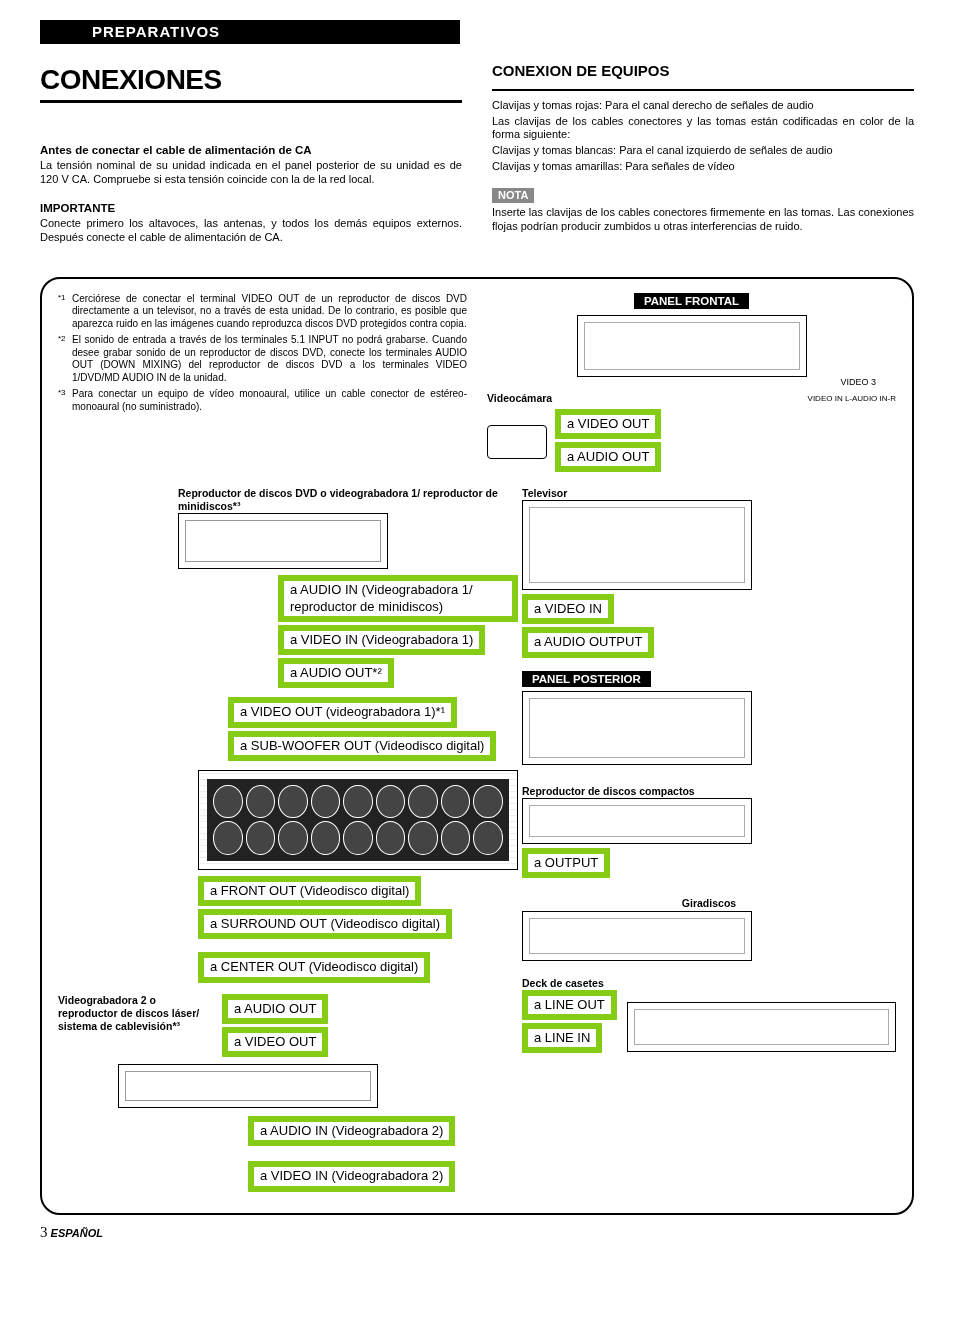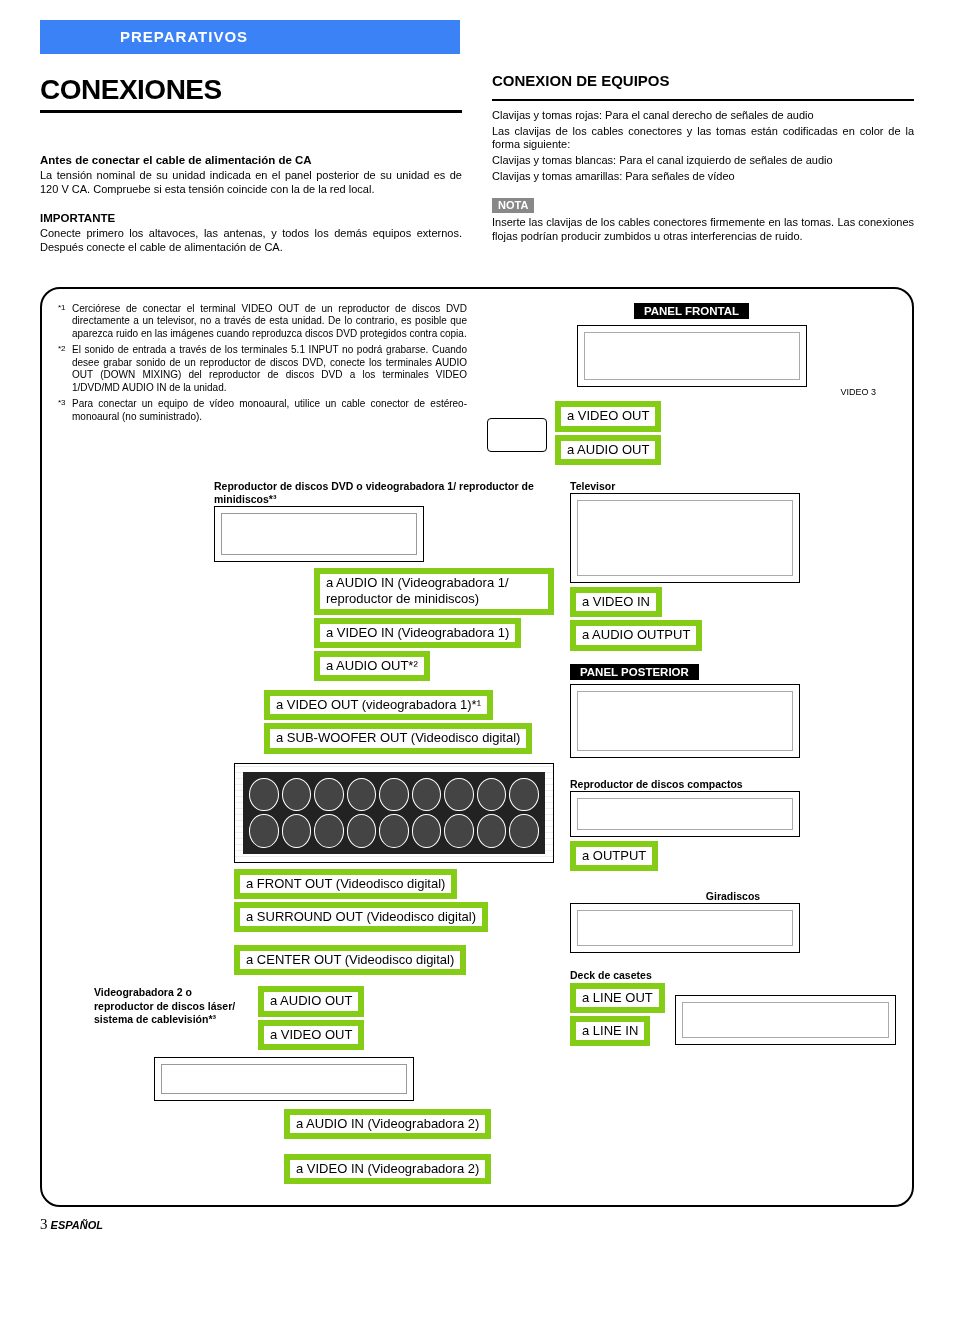--- a/index.html
+++ b/index.html
@@ -6,26 +6,26 @@
   body {
     width: 954px;
     background: #fff;
     font-family: Arial, Helvetica, sans-serif;
     font-size: 11px;
     line-height: 1.25;
     color: #000;
     padding: 20px 40px 30px 40px;
   }
   .header-bar {
-    background: #3b82f6;
-    height: 34px;
+    background: #000000;
+    height: 24px;
     width: 420px;
     display: flex;
     align-items: center;
-    padding-left: 80px;
+    padding-left: 52px;
     margin-bottom: 18px;
   }
   .header-bar span {
     color: #fff;
     font-weight: bold;
     font-size: 15px;
     letter-spacing: 1px;
   }
   .columns {
     display: flex;
@@ -84,21 +84,21 @@
     display:inline-block; background:#000; color:#fff; font-weight:bold;
     padding:1px 10px; font-size:11.5px;
   }
   .comp-label { font-weight:bold; font-size:10.5px; }
   .conn-label {
     border:6px solid #84cc16; font-size:13px; padding:1px 6px;
     display:inline-block; background:#fff; margin-bottom:3px;
   }
 
   .diagram-grid {
-    margin-top:12px; display:flex; gap:16px;margin-left:36px;
+    margin-top:12px; display:flex; gap:4px;
   }
   .diagram-left { flex:1.2; }
   .diagram-right { flex:1; }
   .stack > * { margin-bottom:3px; }
   .device-sketch {
     border:1.5px solid #000; height:56px; width:210px; position:relative;
   }
   .device-sketch.small { height:44px; }
   .device-sketch::before {
     content:""; position:absolute; inset:6px; border:1px solid #999;
@@ -165,20 +165,25 @@
         </div>
       <div class="fnote">
           <span class="sup">*3</span>
           <span>Para conectar un equipo de vídeo monoaural, utilice un cable conector de estéreo-monoaural (no suministrado).</span>
         </div>
     </div>
     <div class="notes-col" style="text-align:center">
       <span class="panel-label">PANEL FRONTAL</span>
       <div class="device-wide" style="height:62px;margin:6px auto 0"></div>
       <div style="text-align:right;font-size:9px;margin-right:20px">VIDEO 3</div>
+      <div style="display:flex;align-items:center;gap:10px;margin-top:4px">
+        <span class="comp-label">Videocámara</span>
+        <div style="flex:1"></div>
+        <span style="font-size:8px">VIDEO IN   L-AUDIO IN-R</span>
+      </div>
       <div style="display:flex;gap:8px;margin-top:3px;align-items:center">
         <div style="border:1.5px solid #000;width:60px;height:34px;border-radius:4px"></div>
         <div class="stack" style="text-align:left">
           <span class="conn-label">a VIDEO OUT</span><br>
           <span class="conn-label">a AUDIO OUT</span>
         </div>
       </div>
     </div>
   </div>
 

